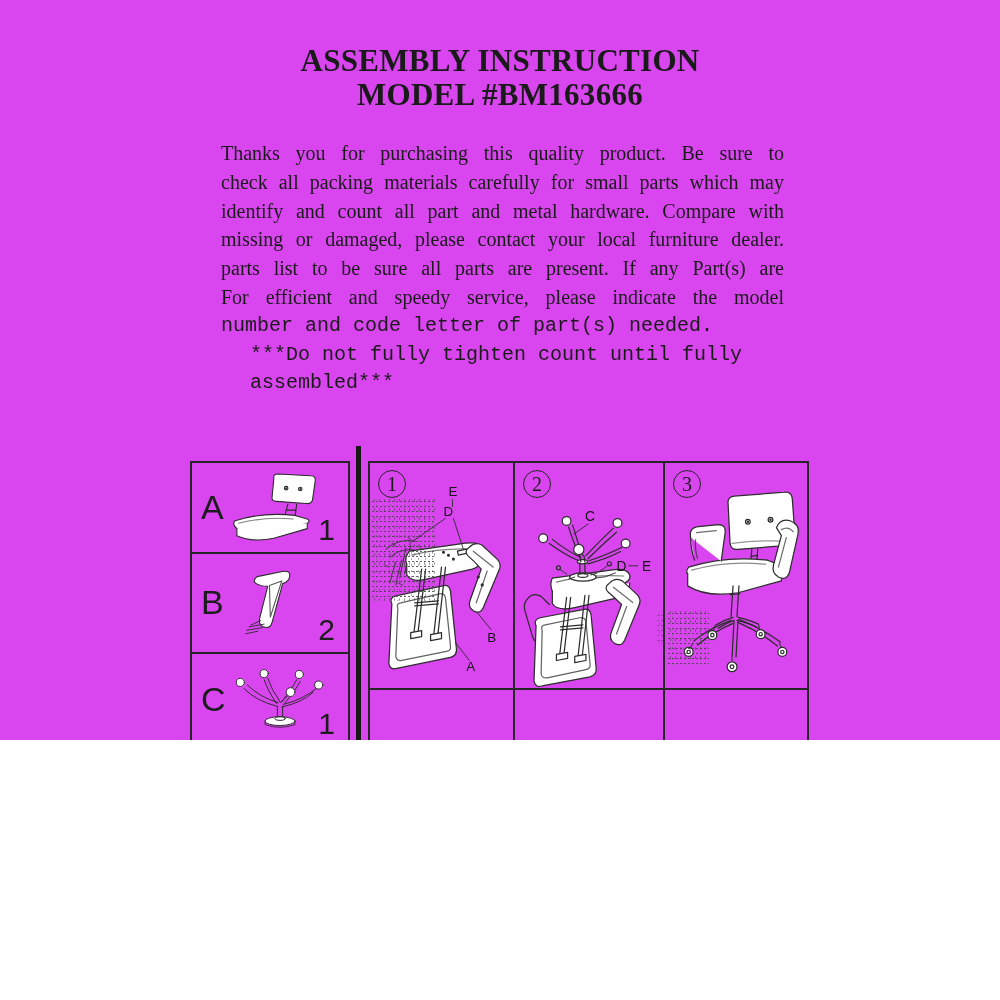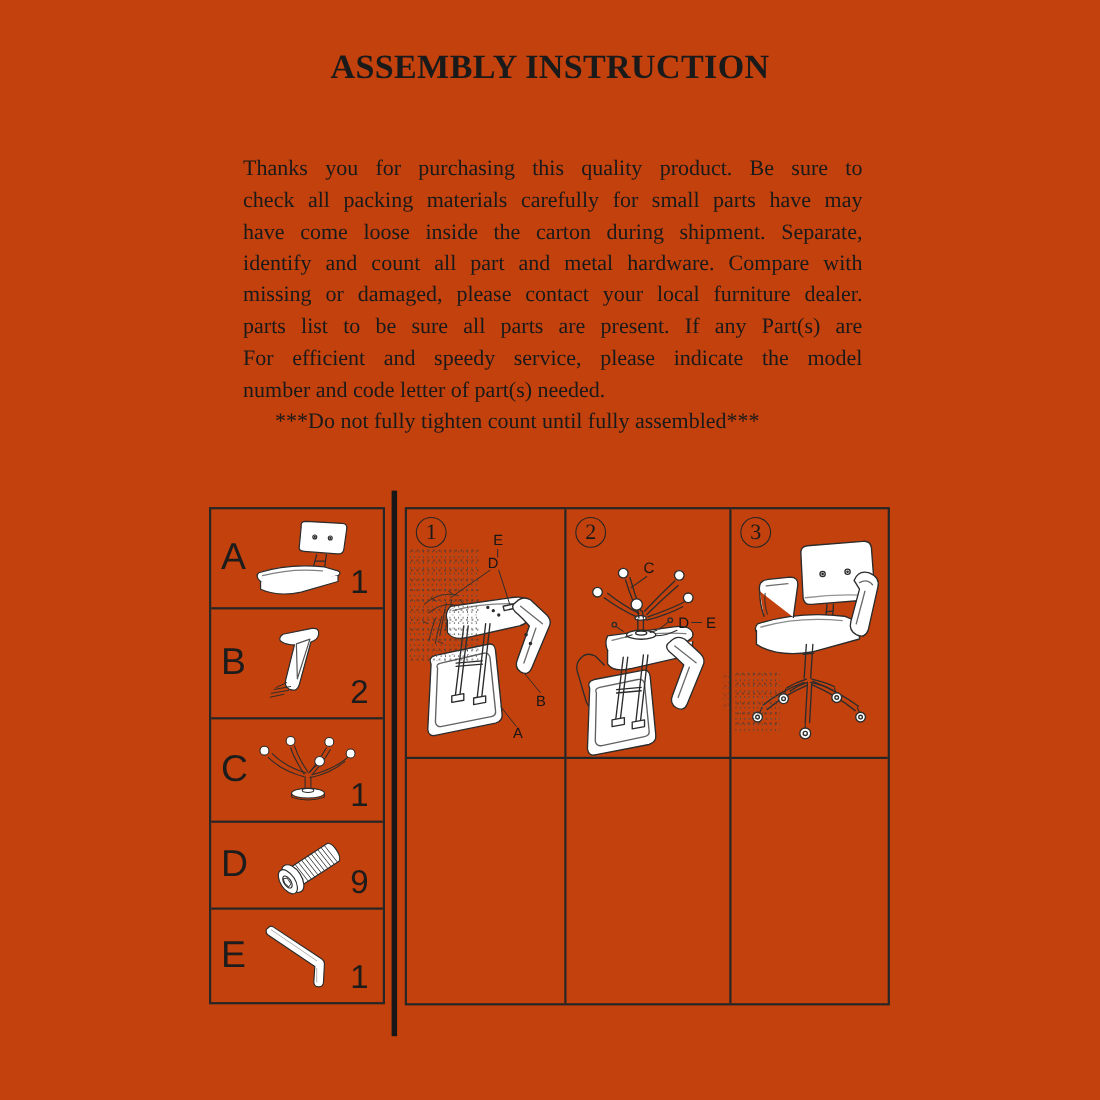--- a/index.html
+++ b/index.html
@@ -1,26 +1,26 @@
 <!DOCTYPE html>
 <html><head>
 <meta charset="utf-8">
 <style>
   html,body { margin:0; padding:0; background:#ffffff; }
   .page {
-    position:relative; width:1000px; height:1000px; background:#c2410c;
+    position:relative; width:1000px; height:740px; background:#d946ef;
     font-family:"Liberation Serif", serif; color:#1a1a1a; overflow:hidden;
   }
   
   .title-block { position:absolute; top:44px; left:0; width:1000px; text-align:center; }
   .title-line { font-weight:bold; font-size:31px; line-height:34px; letter-spacing:.3px; }
   
   .intro { position:absolute; left:221px; top:139px; width:563px; font-size:20px; line-height:28.8px; }
   .jline { text-align:justify; text-align-last:justify; white-space:normal; overflow:hidden; }
-  .lline { text-align:left; }
+  .lline { text-align:left;font-family:Liberation Mono, monospace; }
   .warning-line { padding-left:29px; }
   
   .parts-table {
     position:absolute; left:190px; top:461px; width:160px; height:452px;
     border:2px solid #262626; box-sizing:border-box; display:flex; flex-direction:column;
   }
   .part-row { position:relative; border-bottom:2px solid #262626; box-sizing:border-box; }
   .part-row.r0 { height:91px; } .part-row.r1 { height:100px; } .part-row.r2 { height:94px; }
   .part-row.r3 { height:79px; } .part-row.r4 { flex:1; border-bottom:none; }
   .part-letter {
@@ -63,26 +63,26 @@
   .speckle.light { opacity:.55; }
   svg text.callout { font-family:"Liberation Sans", sans-serif; font-size:13.5px; fill:#161616; }
 </style>
 </head>
 <body>
 
 <div class="page">
 
   <div class="title-block">
     <div class="title-line">ASSEMBLY INSTRUCTION</div>
+    <div class="title-line">MODEL #BM163666</div>
   </div>
 
   <div class="intro">
     <div class="jline">Thanks you for purchasing this quality product. Be sure to</div>
-    <div class="jline">check all packing materials carefully for small parts have may</div>
-    <div class="jline">have come loose inside the carton during shipment. Separate,</div>
+    <div class="jline">check all packing materials carefully for small parts which may</div>
     <div class="jline">identify and count all part and metal hardware. Compare with</div>
     <div class="jline">missing or damaged, please contact your local furniture dealer.</div>
     <div class="jline">parts list to be sure all parts are present. If any Part(s) are</div>
     <div class="jline">For efficient and speedy service, please indicate the model</div>
     <div class="lline">number and code letter of part(s) needed.</div>
     <div class="lline warning-line">***Do not fully tighten count until fully assembled***</div>
   </div>
 
   <div class="parts-table">
 

